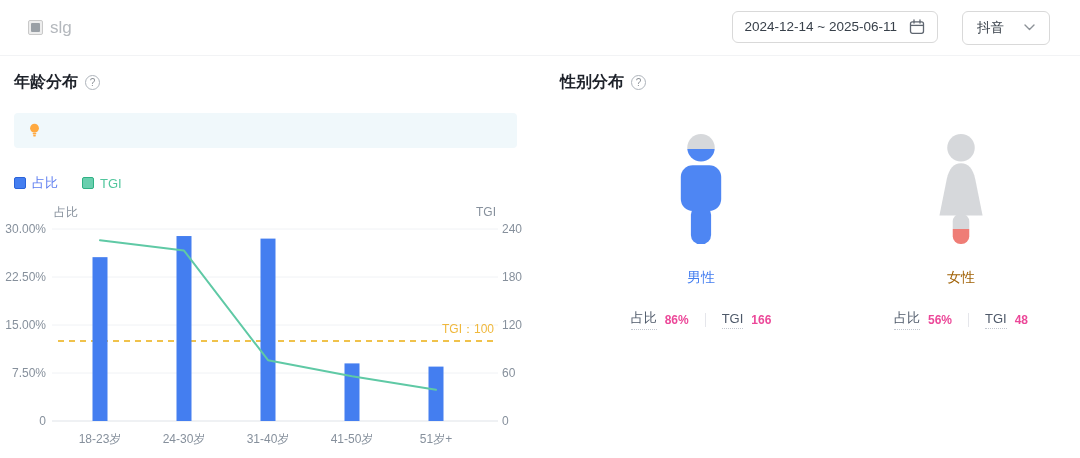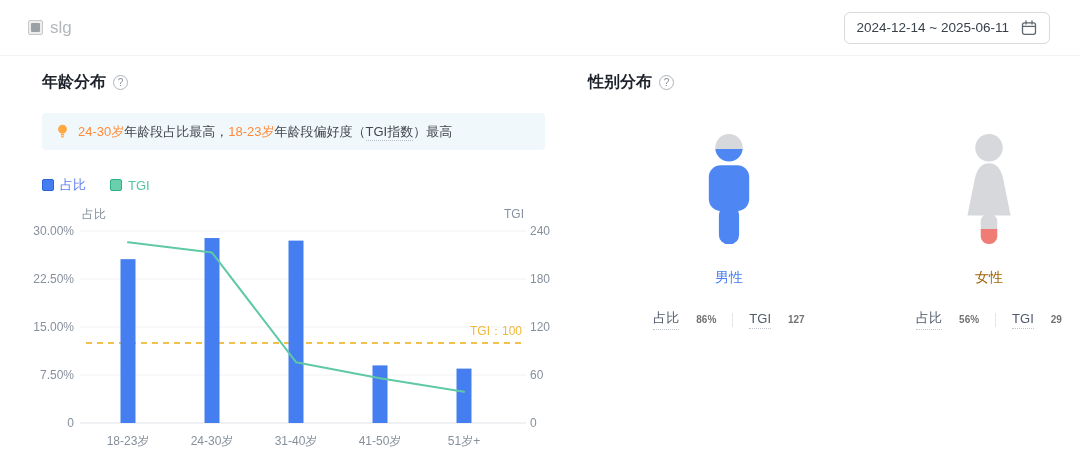--- a/index.html
+++ b/index.html
@@ -14,21 +14,21 @@
   .brand-icon{width:13px;height:13px;border:1px solid #c9c9c9;background:#ededed;
     border-radius:2px;position:relative;}
   .brand-icon::after{content:"";position:absolute;inset:2px;background:#9aa0a6;border-radius:1px;}
   .controls{display:flex;align-items:flex-start;gap:24px;}
   .date-box{display:flex;align-items:center;gap:12px;border:1px solid #d9d9d9;border-radius:6px;
     padding:7px 12px;font-size:13.5px;color:#38404a;background:#fff;cursor:pointer;}
   .select-box{display:flex;align-items:center;gap:20px;border:1px solid #d9d9d9;border-radius:6px;
     padding:7px 14px;font-size:13.5px;color:#38404a;background:#fff;cursor:pointer;}
   
   .panels{display:flex;height:401px;}
-  .panel-left{width:543px;box-sizing:border-box;padding-top:16px;margin-left:28px;}
+  .panel-left{width:543px;box-sizing:border-box;padding-top:16px;}
   .divider{width:14px;background:#eef0f2;}
   .panel-right{flex:1;box-sizing:border-box;padding:16px 36px 0 20px;}
   .panel-title-row{display:flex;align-items:center;}
   .panel-left .panel-title-row{margin-left:14px;}
   .panel-title{font-size:16px;font-weight:bold;color:#1d2129;}
   .help-icon{width:15px;height:15px;box-sizing:border-box;border:1px solid #aeb4bb;border-radius:50%;
     color:#8c9197;font-size:10px;display:flex;align-items:center;justify-content:center;
     margin-left:7px;cursor:pointer;}
   .tipbox{margin-top:20px;background:#f0f8fb;border-radius:4px;padding:10px 14px;
     font-size:13px;color:#41464c;display:flex;align-items:center;gap:9px;line-height:17px;}
@@ -41,58 +41,63 @@
   .legend-item{display:flex;align-items:center;gap:6px;cursor:pointer;}
   .legend-swatch{width:12px;height:12px;border-radius:2px;box-sizing:border-box;}
   .chart-wrap{margin-top:12px;}
   #age-chart-svg text{font-family:"Liberation Sans","DejaVu Sans",sans-serif;}
   
   .genders{display:flex;gap:70px;padding-left:46px;margin-top:40px;}
   .gender-card{width:190px;display:flex;flex-direction:column;align-items:center;}
   .gender-name{margin-top:24px;font-size:14px;}
   .gender-stats{margin-top:22px;display:flex;align-items:center;font-size:13px;color:#4e5969;white-space:nowrap;}
   .stat-label{border-bottom:1px dotted #c2c7cf;padding-bottom:2px;}
-  .stat-value{font-weight:bold;color:#737373;font-size:10px;margin-left:17px;}
+  .stat-value{font-weight:bold;color:#ec4899;font-size:12px;margin-left:8px;}
   .stat-sep{width:1px;height:14px;background:#e5e6eb;margin:0 16px;}
 </style>
 </head>
 <body>
 
 <div class="topbar">
   <div class="brand">
     <span class="brand-icon"></span>
     <span>slg</span>
   </div>
   <div class="controls">
     <div class="date-box">
       <span>2024-12-14 ~ 2025-06-11</span>
       <svg width="16" height="16" viewBox="0 0 16 16">
         <rect x="1.5" y="2.8" width="13" height="11.5" rx="2" fill="none" stroke="#5f6670" stroke-width="1.3"></rect>
         <line x1="1.5" y1="6.4" x2="14.5" y2="6.4" stroke="#5f6670" stroke-width="1.3"></line>
         <line x1="5" y1="1" x2="5" y2="4" stroke="#5f6670" stroke-width="1.3" stroke-linecap="round"></line>
         <line x1="11" y1="1" x2="11" y2="4" stroke="#5f6670" stroke-width="1.3" stroke-linecap="round"></line>
       </svg>
     </div>
+    <div class="select-box">
+      <span>抖音</span>
+      <svg width="11" height="7" viewBox="0 0 11 7">
+        <path d="M1 1 L5.5 5.5 L10 1" fill="none" stroke="#8c9197" stroke-width="1.4" stroke-linecap="round" stroke-linejoin="round"></path>
+      </svg>
+    </div>
   </div>
 </div>
 
 <div class="panels">
 
   <section class="panel-left">
     <div class="panel-title-row">
       <span class="panel-title">年龄分布</span>
       <span class="help-icon">?</span>
     </div>
     <div class="tipbox">
       <svg width="13" height="15" viewBox="0 0 13 15">
         <circle cx="6.5" cy="5.2" r="4.4" fill="#ffa940"></circle>
         <rect x="4.6" y="9.8" width="3.8" height="1.6" rx="0.8" fill="#ffa940"></rect>
         <rect x="5.1" y="12" width="2.8" height="1.4" rx="0.7" fill="#ffa940"></rect>
       </svg>
-      <span class="tip-text"><span class="hl">24-30岁</span><span>年龄段占比最高，</span><span class="hl">18-23岁</span><span>年龄段偏好度（</span><span class="dotted">TGI指数</span><span>）最高</span></span>
     </div>
     <div class="legend" id="age-legend">
         <span class="legend-item">
           <span class="legend-swatch" style="background: rgb(68, 126, 240); border: 1px solid rgb(43, 99, 217);"></span>
           <span style="color: rgb(91, 124, 240);">占比</span>
         </span>
         <span class="legend-item">
           <span class="legend-swatch" style="background: rgb(105, 207, 174); border: 1px solid rgb(47, 177, 132);"></span>
           <span style="color: rgb(82, 198, 157);">TGI</span>
         </span>
@@ -158,21 +163,21 @@
             <rect x="10" y="35" width="44" height="50" rx="13"></rect>
             <rect x="21" y="79" width="22" height="42" rx="10"></rect>
           </g>
         </svg>
         <span class="gender-name" id="gname-0" style="color: rgb(68, 126, 240);">男性</span>
         <div class="gender-stats">
           <span class="stat-label">占比</span>
           <span class="stat-value">86%</span>
           <span class="stat-sep"></span>
           <span class="stat-label">TGI</span>
-          <span class="stat-value">127</span>
+          <span class="stat-value">166</span>
         </div>
       </div>
 
       <div class="gender-card">
         <svg width="60" height="112" viewBox="0 0 64 122">
           <defs>
               <linearGradient id="fig-grad-1" gradientUnits="userSpaceOnUse" x1="0" y1="1" x2="0" y2="121">
                 <stop offset="0" stop-color="#d6d8db"></stop>
                 <stop offset="0.86" stop-color="#d6d8db"></stop>
                 <stop offset="0.86" stop-color="#ef7d76"></stop>
@@ -184,18 +189,18 @@
             <path d="M32 33 C40 33 45 39 47.5 50 L55.5 90 L8.5 90 L16.5 50 C19 39 24 33 32 33 Z"></path>
             <rect x="23" y="88" width="18" height="33" rx="8.5"></rect>
           </g>
         </svg>
         <span class="gender-name" id="gname-1" style="color: #a16207;">女性</span>
         <div class="gender-stats">
           <span class="stat-label">占比</span>
           <span class="stat-value">56%</span>
           <span class="stat-sep"></span>
           <span class="stat-label">TGI</span>
-          <span class="stat-value">29</span>
+          <span class="stat-value">48</span>
         </div>
       </div>
     </div>
   </section>
 </div>
 
 </body></html>

